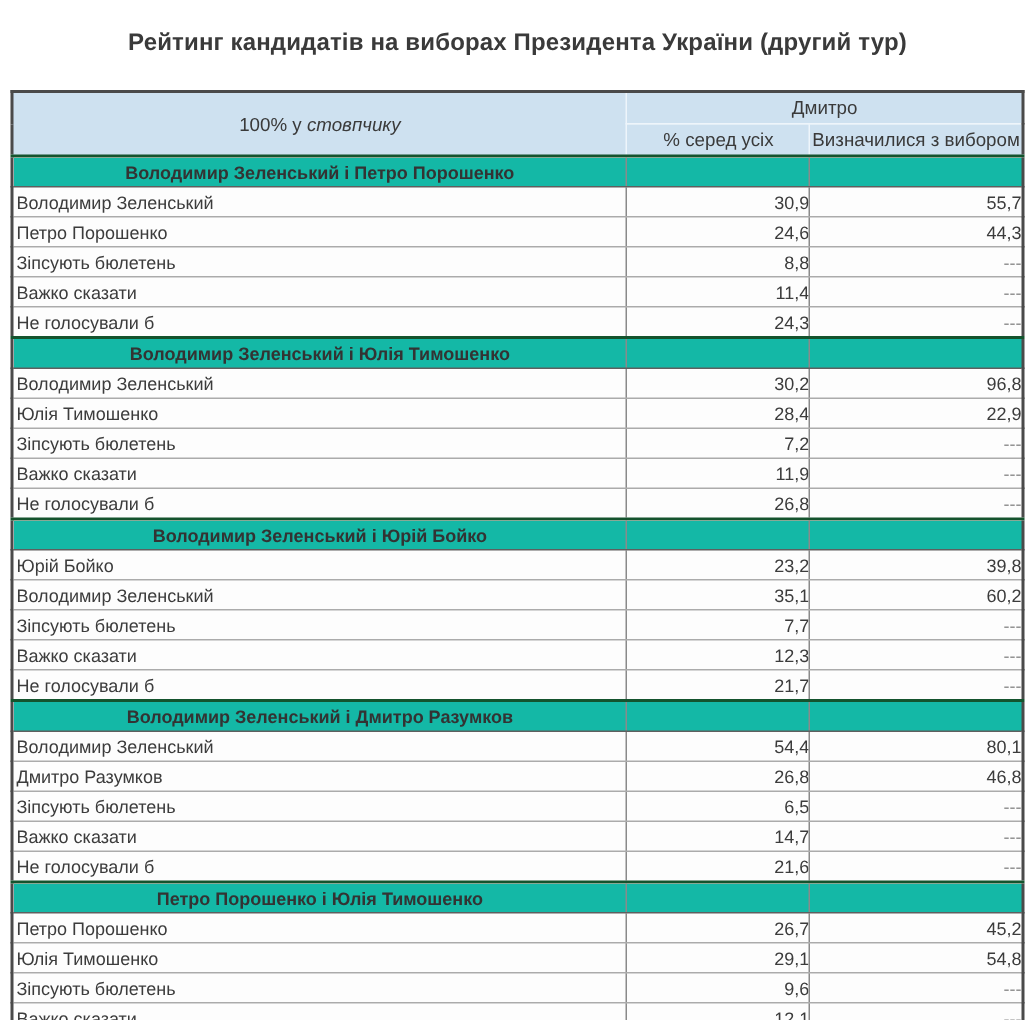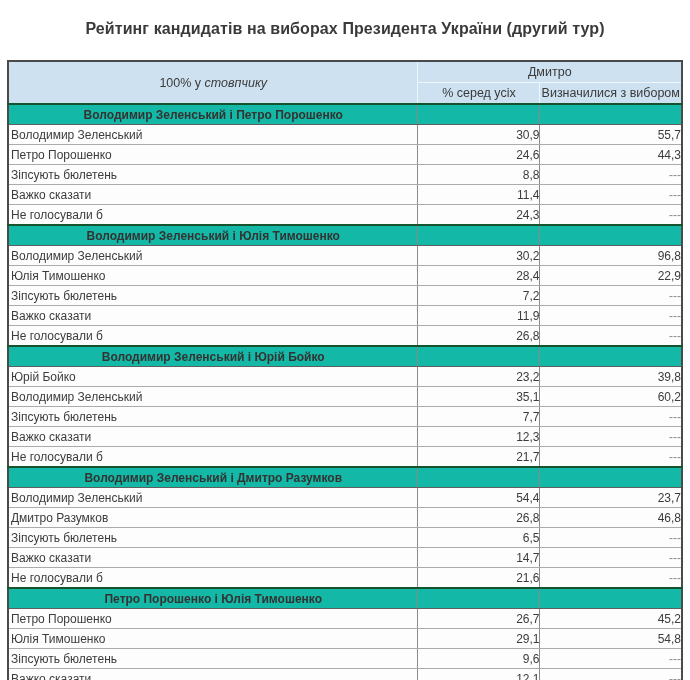--- a/index.html
+++ b/index.html
@@ -194,21 +194,21 @@
           <td class="val dash">---</td>
         </tr>
         <tr class="section-row">
           <td class="section-title">Володимир Зеленський і Дмитро Разумков</td>
           <td class="empty"></td>
           <td class="empty"></td>
         </tr>
         <tr>
           <td class="label">Володимир Зеленський</td>
           <td class="val">54,4</td>
-          <td class="val">23,7</td>
+          <td class="val">80,1</td>
         </tr>
         <tr>
           <td class="label">Дмитро Разумков</td>
           <td class="val">26,8</td>
           <td class="val">46,8</td>
         </tr>
         <tr>
           <td class="label">Зіпсують бюлетень</td>
           <td class="val">6,5</td>
           <td class="val dash">---</td>

